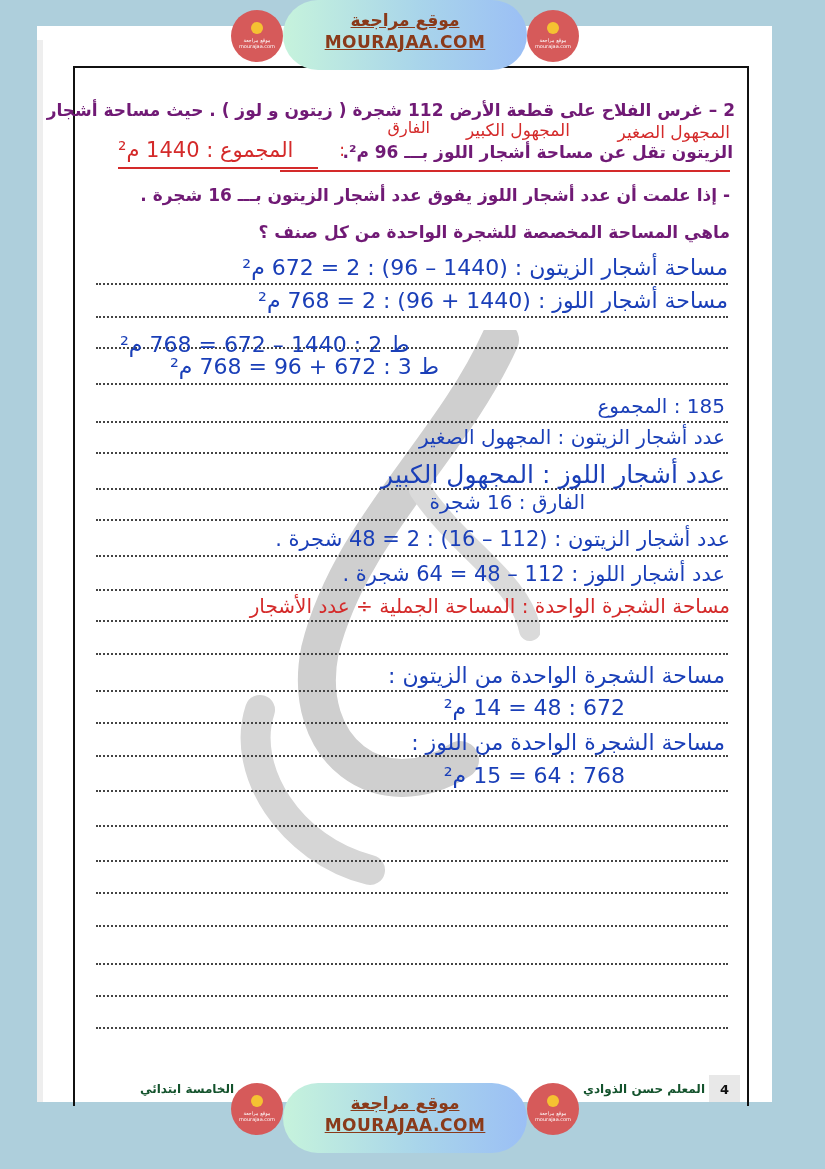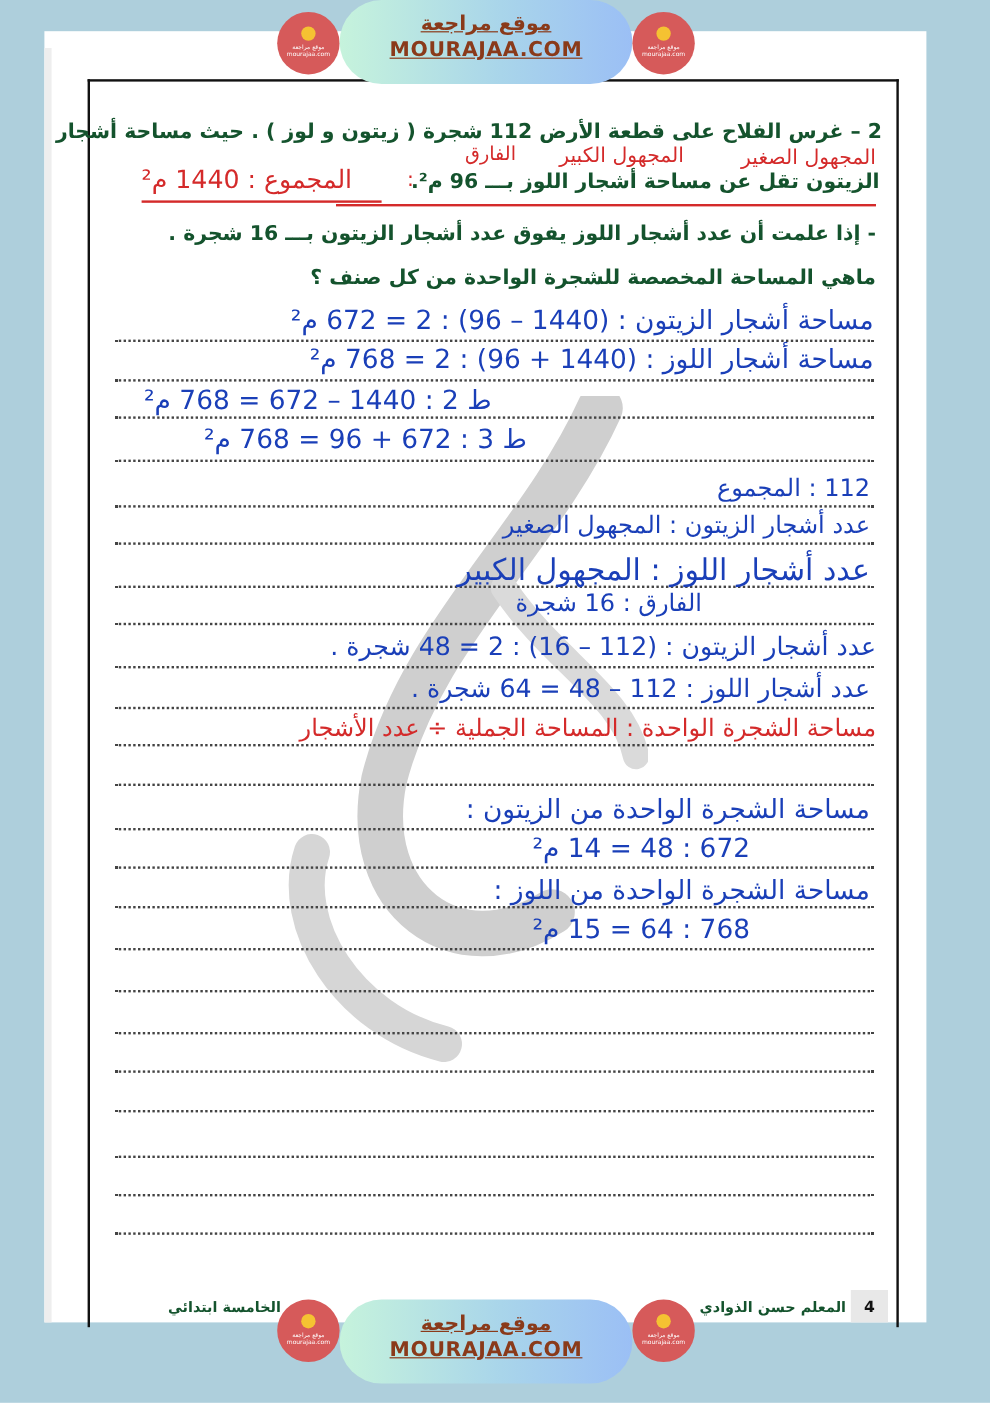--- a/index.html
+++ b/index.html
@@ -1,20 +1,20 @@
 <!DOCTYPE html>
 <html><head>
 <meta charset="utf-8">
 <style>
   html,body{margin:0;padding:0;}
   body{width:825px;height:1169px;position:relative;overflow:hidden;background:#aecfdc;font-family:"DejaVu Sans",sans-serif;}
   .page{position:absolute;left:37px;top:26px;width:735px;height:1076px;background:#fff;}
   .page-shadow{position:absolute;left:37px;top:40px;width:6px;height:1062px;background:#eee;}
   .frame{position:absolute;left:73px;top:66px;width:676px;height:1040px;border-left:2px solid #111;border-right:2px solid #111;border-top:2px solid #111;box-sizing:border-box;}
-  .printed{position:absolute;direction:rtl;font-weight:bold;color:#14532d;font-size:17px;white-space:nowrap;}
+  .printed{position:absolute;direction:rtl;font-weight:bold;color:#701a75;font-size:17px;white-space:nowrap;}
   .hw{position:absolute;direction:rtl;font-family:"DejaVu Sans",sans-serif;white-space:nowrap;}
   .blue{color:#1a3fb8;font-size:22px;}
   .red{color:#d42a2a;font-size:19px;}
   .dots{position:absolute;left:96px;width:632px;height:0;border-top:2px dotted #444;}
   .underline-red{position:absolute;height:0;border-top:2px solid #d42a2a;}
   .watermark{position:absolute;left:200px;top:330px;width:340px;height:560px;pointer-events:none;}
   .banner{position:absolute;left:283px;width:244px;height:70px;border-radius:35px;background:linear-gradient(90deg,#c6f3dc 0%,#a9d5ea 55%,#9bbff5 100%);text-align:center;}
   .banner .ar{display:block;font-size:17px;font-weight:bold;color:#8a3a1a;text-decoration:underline;margin-top:10px;direction:rtl;}
   .banner .en{display:block;font-size:17px;font-weight:bold;color:#8a3a1a;text-decoration:underline;margin-top:2px;letter-spacing:0.5px;}
   .badge{position:absolute;width:52px;height:52px;border-radius:50%;background:#d65a5a;text-align:center;}
@@ -67,23 +67,23 @@
 <div class="dots" style="top:825px;"></div>
 <div class="dots" style="top:860px;"></div>
 <div class="dots" style="top:892px;"></div>
 <div class="dots" style="top:925px;"></div>
 <div class="dots" style="top:963px;"></div>
 <div class="dots" style="top:995px;"></div>
 <div class="dots" style="top:1027px;"></div>
 
 <div class="hw blue" style="right:97px;top:255px;">مساحة أشجار الزيتون : (1440 – 96) : 2 = 672 م²</div>
 <div class="hw blue" style="right:97px;top:288px;">مساحة أشجار اللوز : (1440 + 96) : 2 = 768 م²</div>
-<div class="hw blue" style="left:120px;top:322px;direction:ltr;"><span style="direction:rtl;unicode-bidi:embed;">ط 2 : 1440 – 672 = 768 م²</span></div>
+<div class="hw blue" style="left:120px;top:332px;direction:ltr;"><span style="direction:rtl;unicode-bidi:embed;">ط 2 : 1440 – 672 = 768 م²</span></div>
 <div class="hw blue" style="left:170px;top:354px;direction:ltr;"><span style="direction:rtl;unicode-bidi:embed;">ط 3 : 672 + 96 = 768 م²</span></div>
-<div class="hw blue" style="right:100px;top:394px;font-size:20px;">112 : المجموع</div>
+<div class="hw blue" style="right:100px;top:394px;font-size:20px;">185 : المجموع</div>
 <div class="hw blue" style="right:100px;top:425px;font-size:20px;">عدد أشجار الزيتون : المجهول الصغير</div>
 <div class="hw blue" style="right:100px;top:460px;font-size:25px;">عدد أشجار اللوز : المجهول الكبير</div>
 <div class="hw blue" style="right:240px;top:490px;font-size:20px;">الفارق : 16 شجرة</div>
 <div class="hw blue" style="right:95px;top:527px;font-size:21px;">عدد أشجار الزيتون : (112 – 16) : 2 = 48 شجرة .</div>
 <div class="hw blue" style="right:100px;top:562px;font-size:21px;">عدد أشجار اللوز : 112 – 48 = 64 شجرة .</div>
 <div class="hw red" style="right:95px;top:594px;font-size:20px;">مساحة الشجرة الواحدة : المساحة الجملية ÷ عدد الأشجار</div>
 <div class="hw blue" style="right:100px;top:663px;">مساحة الشجرة الواحدة من الزيتون :</div>
 <div class="hw blue" style="right:200px;top:695px;">672 : 48 = 14 م²</div>
 <div class="hw blue" style="right:100px;top:730px;">مساحة الشجرة الواحدة من اللوز :</div>
 <div class="hw blue" style="right:200px;top:763px;">768 : 64 = 15 م²</div>

